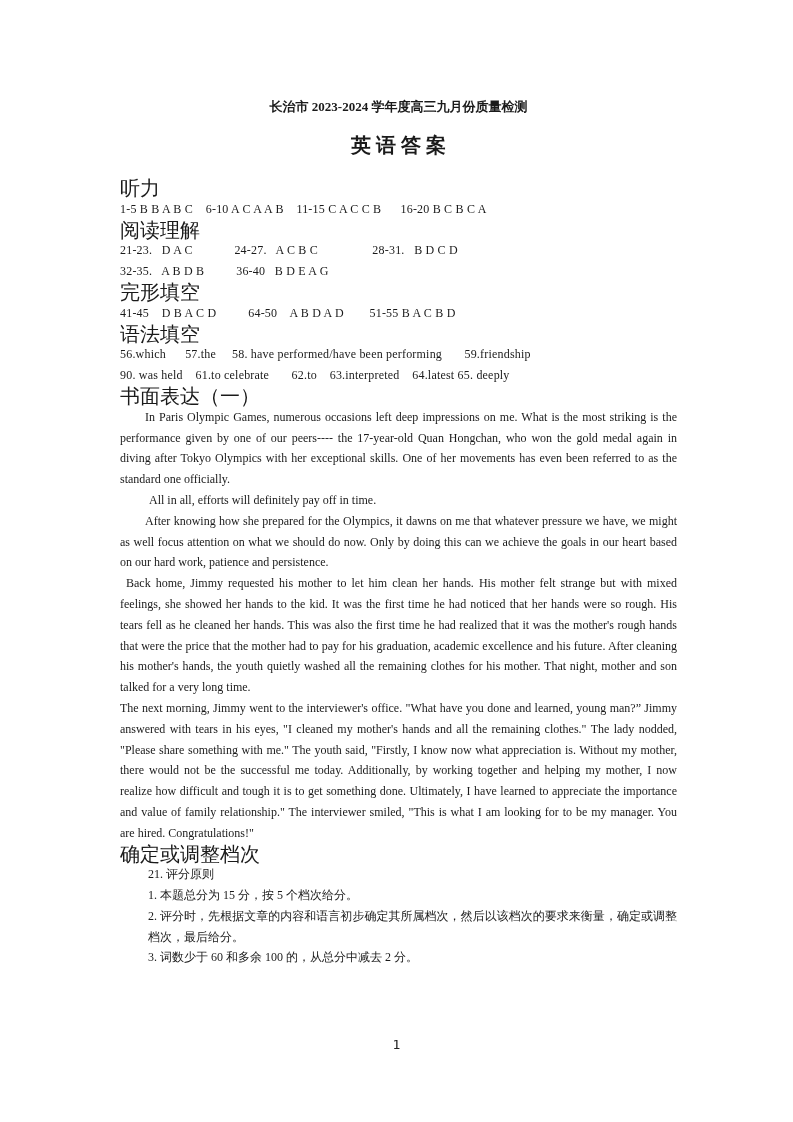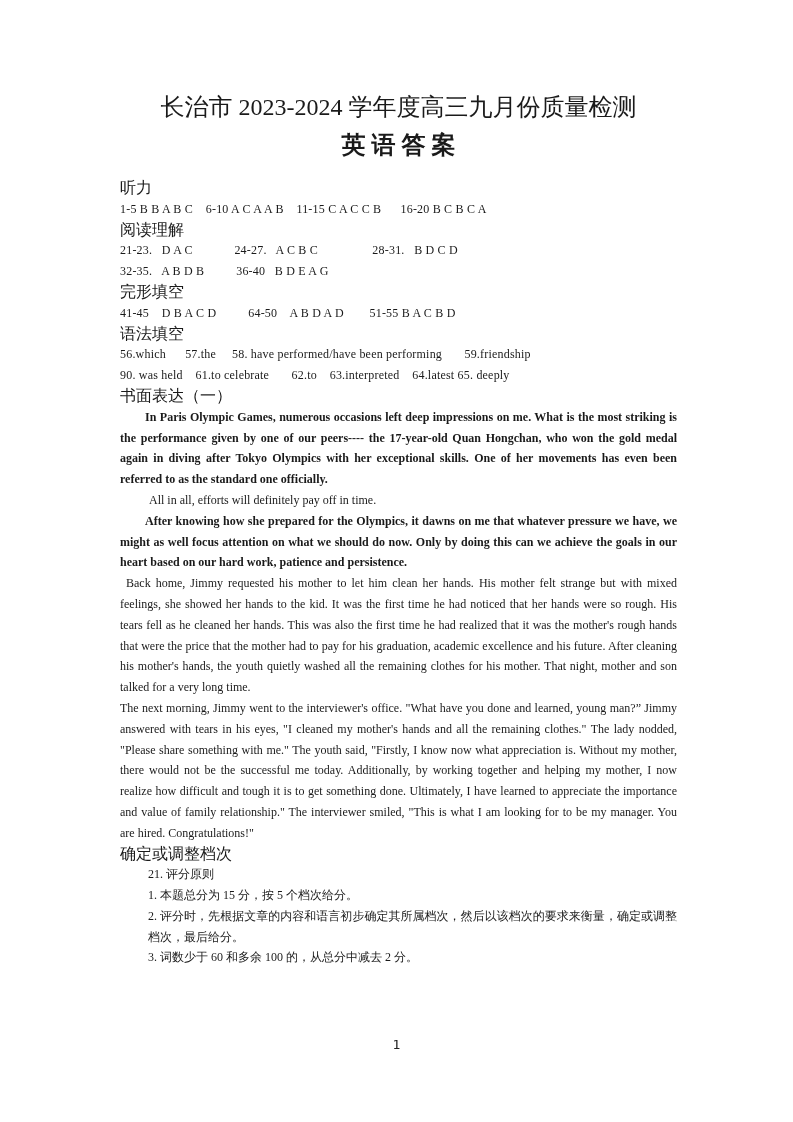--- a/index.html
+++ b/index.html
@@ -15,50 +15,50 @@
     font-family: "Liberation Serif", "DejaVu Serif", serif;
     overflow: hidden;
   }
   .page {
     box-sizing: border-box;
     width: 793px;
     padding: 94px 116px 0 120px;
   }
   .doc-title {
     text-align: center;
-    font-weight: normal;
-    font-size: 24px;
+    font-weight: bold;
+    font-size: 13px;
     line-height: 26px;
     margin: 0 0 12px 0;
     white-space: nowrap;
   }
   .doc-subtitle {
     text-align: center;
     font-weight: bold;
-    font-size: 24px;
+    font-size: 20px;
     line-height: 26px;
     margin: 0 0 20px 0;
   }
   .bodyline {
     font-size: 12px;
     line-height: 20.8px;
     margin: 0;
   }
   .heading {
-    font-size: 16px;
+    font-size: 20px;
     line-height: 20.8px;
   }
   .answers {
     white-space: pre-wrap;
     letter-spacing: 0.2px;
   }
   .para {
     text-align: justify;
   }
-  .indent-2em { text-indent: 25px; font-weight: bold; }
+  .indent-2em { text-indent: 25px; }
   .indent-allinall { text-indent: 29px; }
   .indent-sm { text-indent: 6px; }
   .rubric-block { margin-left: 28px; }
   .page-number {
     position: absolute;
     left: 0;
     right: 0;
     top: 1037px;
     text-align: center;
     font-size: 13px;

